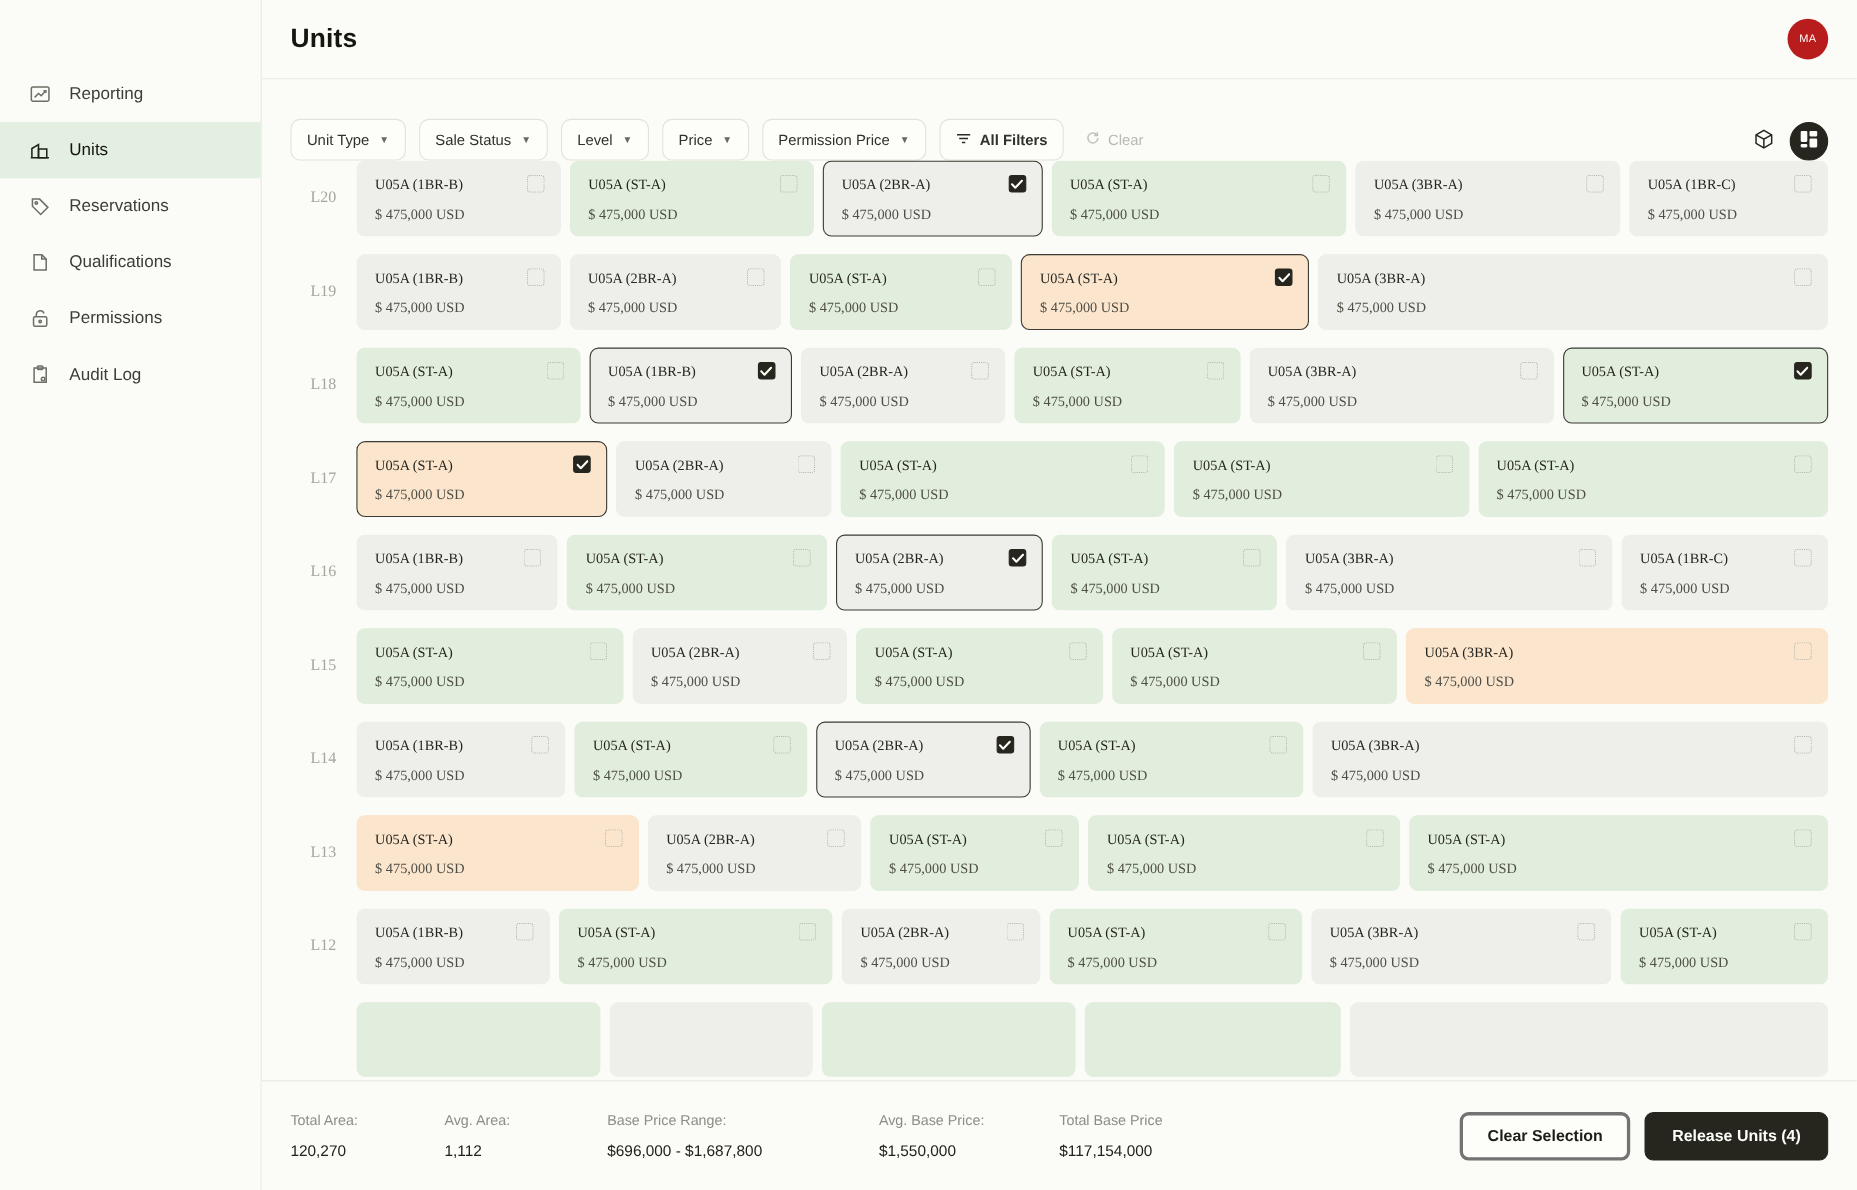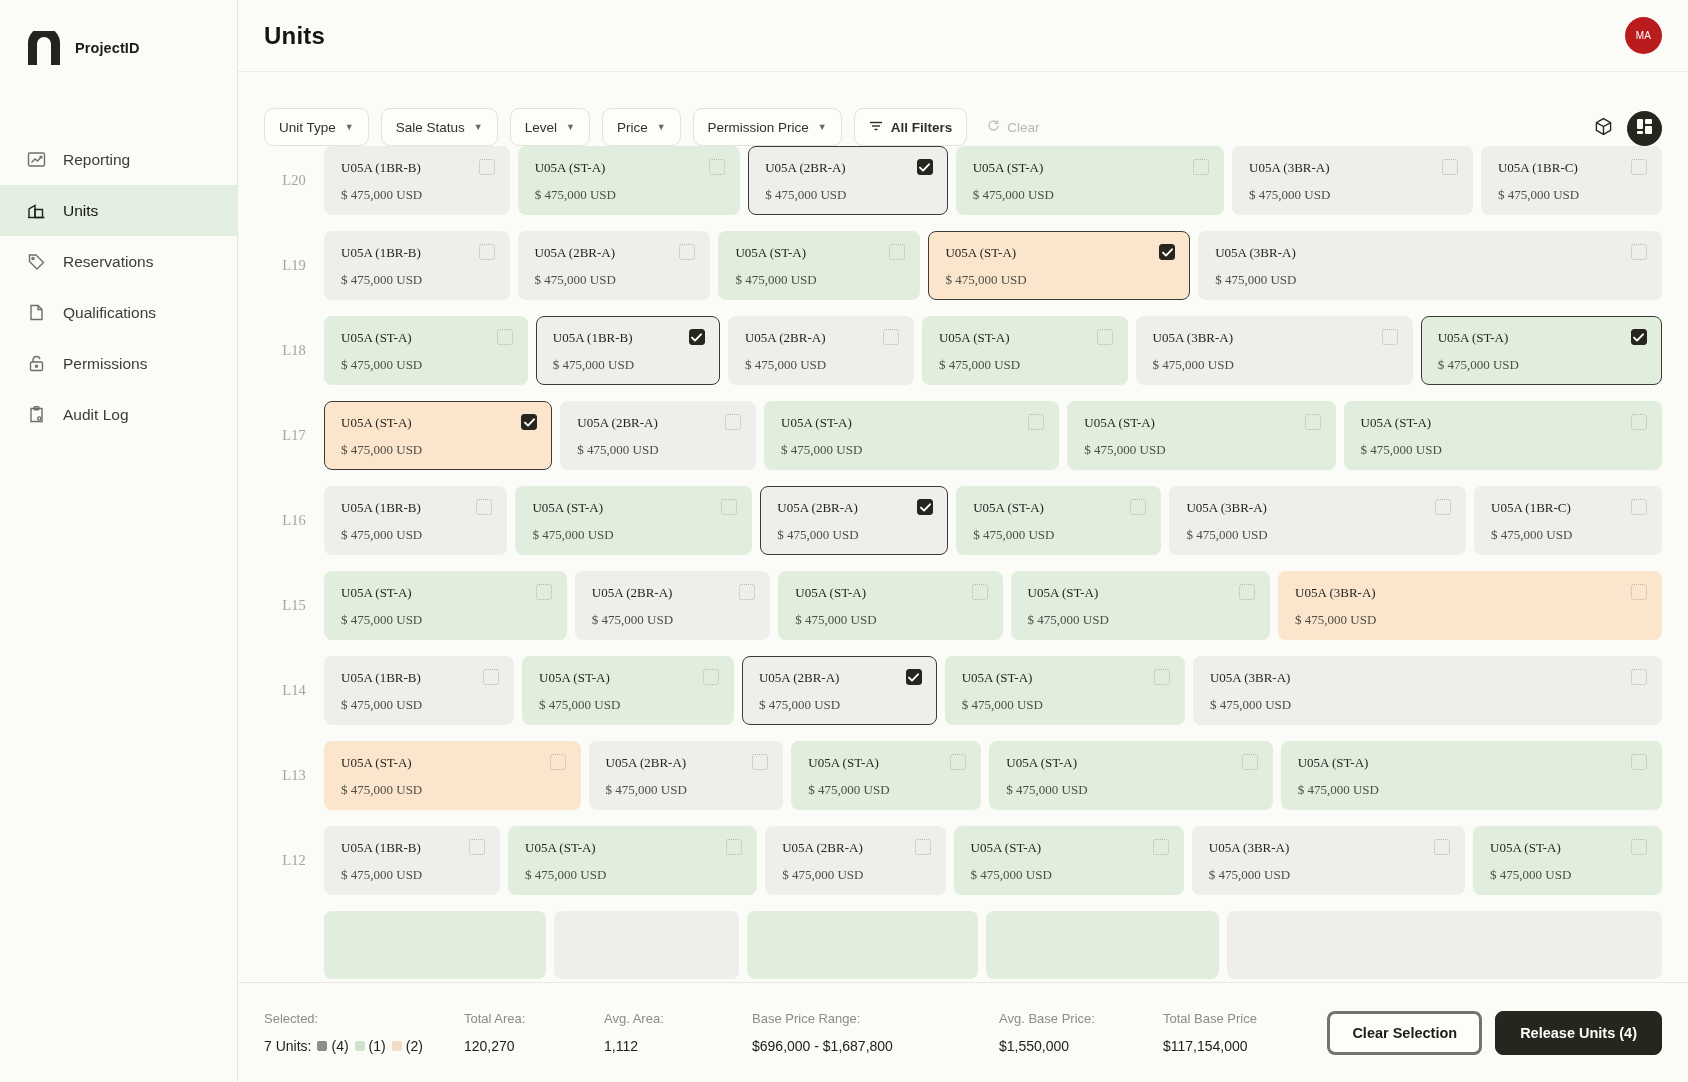--- a/index.html
+++ b/index.html
@@ -126,28 +126,20 @@
     height: 44px; padding: 0 24px; border: 1px solid #26261f; border-radius: 8px;
     background: #26261f; font-size: 14.5px; font-weight: bold; color: #fdfdfa; cursor: pointer;
   }
 </style>
 </head>
 <body>
 
 <div class="app">
 
   <aside class="sidebar">
-    <div class="brand">
-      <span class="brand-mark">
-        <svg width="36" height="35" viewBox="0 0 36 35">
-            <path d="M2 34 L2 12 A16 16 0 0 1 34 12 L34 34 L25 34 L25 13 A7 7 0 0 0 11 13 L11 34 Z" fill="#232320"></path>
-          </svg>
-      </span>
-      <span class="brand-name">ProjectID</span>
-    </div>
 
     <nav class="nav">
       <div class="nav-item">
         <span class="nav-ico">
           <svg width="19" height="19" viewBox="0 0 19 19" fill="none" stroke="#6f6f67" stroke-width="1.4">
               <rect x="1.5" y="3" width="16" height="13" rx="1.5"></rect>
               <path d="M4.5 12.5 L8 9 L10.5 11 L14.5 6.5"></path>
               <path d="M12.5 6.5 L14.7 6.5 L14.7 8.6"></path>
             </svg>
         </span>
@@ -624,38 +616,20 @@
             <div class="card c-grey" style="flex: 460 0 0px;">
               <div class="ctitle"></div>
               <div class="cprice"></div>
             </div>
           </div>
         </div>
       </div>
 
     <div class="footer">
       <div class="stats">
-          <div class="stat" style="width: 200px;">
-            <div class="lbl">Selected:</div>
-            <div class="val">
-              <span>7 Units:</span>
-              <span style="display: inline-flex; align-items: center; gap: 4px;">
-                <span class="sw" style="background: rgb(142, 142, 134);"></span>
-                <span>(4)</span>
-              </span>
-              <span style="display: inline-flex; align-items: center; gap: 4px;">
-                <span class="sw" style="background: rgb(207, 226, 203);"></span>
-                <span>(1)</span>
-              </span>
-              <span style="display: inline-flex; align-items: center; gap: 4px;">
-                <span class="sw" style="background: rgb(243, 221, 196);"></span>
-                <span>(2)</span>
-              </span>
-            </div>
-          </div>
           <div class="stat" style="width: 140px;">
             <div class="lbl">Total Area:</div>
             <div class="val">
               <span>120,270</span>
             </div>
           </div>
           <div class="stat" style="width: 148px;">
             <div class="lbl">Avg. Area:</div>
             <div class="val">
               <span>1,112</span>

